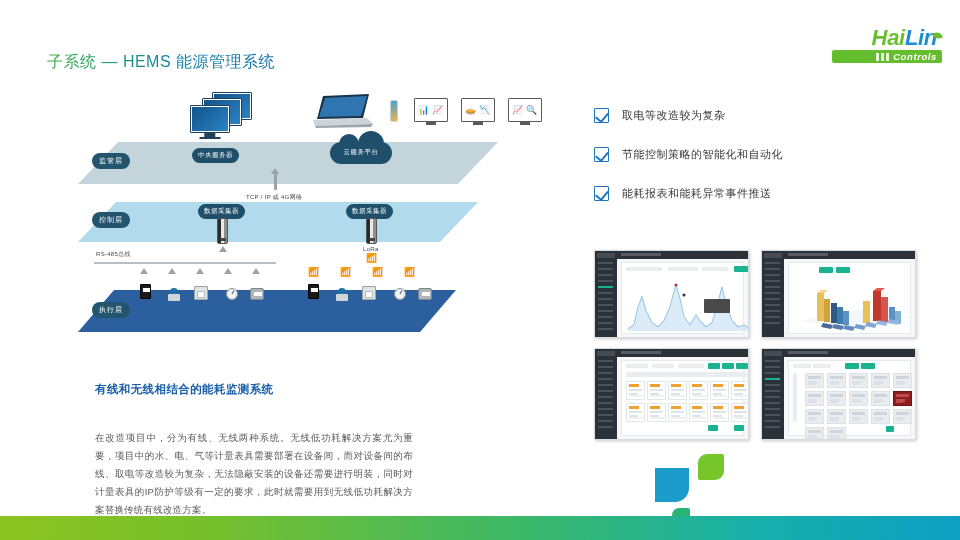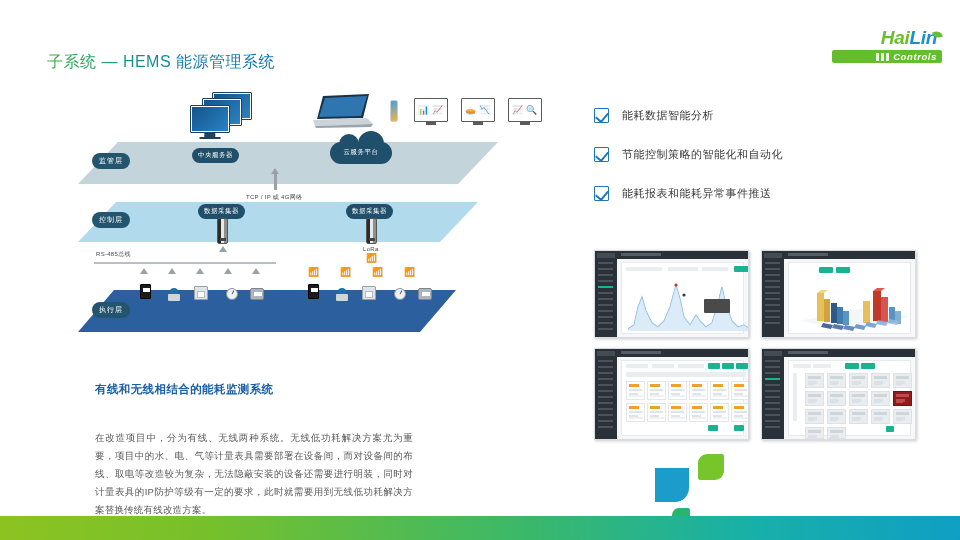--- a/index.html
+++ b/index.html
@@ -17,21 +17,21 @@
     font-size: 16px; font-weight: normal; letter-spacing: .5px;
     background: linear-gradient(90deg,#3aa93a 0%, #1a9a6e 28%, #0d7fa8 55%, #0f6fa6 100%);
     -webkit-background-clip: text; background-clip: text;
     -webkit-text-fill-color: transparent; color: #0d7fa8;
     white-space: nowrap;
     margin-top: 12px;
   }
 
   
   .logo { position:absolute; right:18px; top:28px; width:110px; height:44px; text-align:right; }
-  .logo-top { font-size: 19px; font-weight: bold; font-style: italic; line-height:19px; letter-spacing:-.3px; }
+  .logo-top { font-size: 22px; font-weight: bold; font-style: italic; line-height:19px; letter-spacing:-.3px; }
   .logo-hai { color:#6dbe2e; }
   .logo-lin { color:#1b8fd0; }
   .logo-leaf { display:inline-block; width:9px; height:7px; background:#6dbe2e;
     border-radius: 0 80% 0 80%; transform: rotate(-18deg); margin-left:-4px; vertical-align: 6px;}
   .logo-bar { margin-top:3px; height:13px; background:#64bd2c; border-radius:2px;
      display:flex; align-items:center; justify-content:flex-end; padding-right:5px; }
   .logo-bars { display:flex; gap:2px; margin-right:4px; margin-left:4px;}
   .logo-bars i { display:block; width:3px; height:8px; background:#eaf7dd; }
   .logo-ctrl { color:#ffffff; font-size:9.5px; font-weight:bold; font-style:italic; letter-spacing:.6px; }
 
@@ -278,21 +278,21 @@
         <span class="body"></span>
       </div>
     <div class="meter m-gas" style="left:284px; top:206px;"></div>
     <div class="meter m-gauge" style="left:316px; top:208px;"></div>
     <div class="meter m-heat" style="left:340px; top:208px;"></div>
   </div>
 
   <div class="checklist">
     <div class="check-row">
       <span class="check-box"></span>
-      <span class="check-text">能耗数据智能分析</span>
+      <span class="check-text">取电等改造较为复杂</span>
     </div>
     <div class="check-row">
       <span class="check-box"></span>
       <span class="check-text">节能控制策略的智能化和自动化</span>
     </div>
     <div class="check-row">
       <span class="check-box"></span>
       <span class="check-text">能耗报表和能耗异常事件推送</span>
     </div>
   </div>

